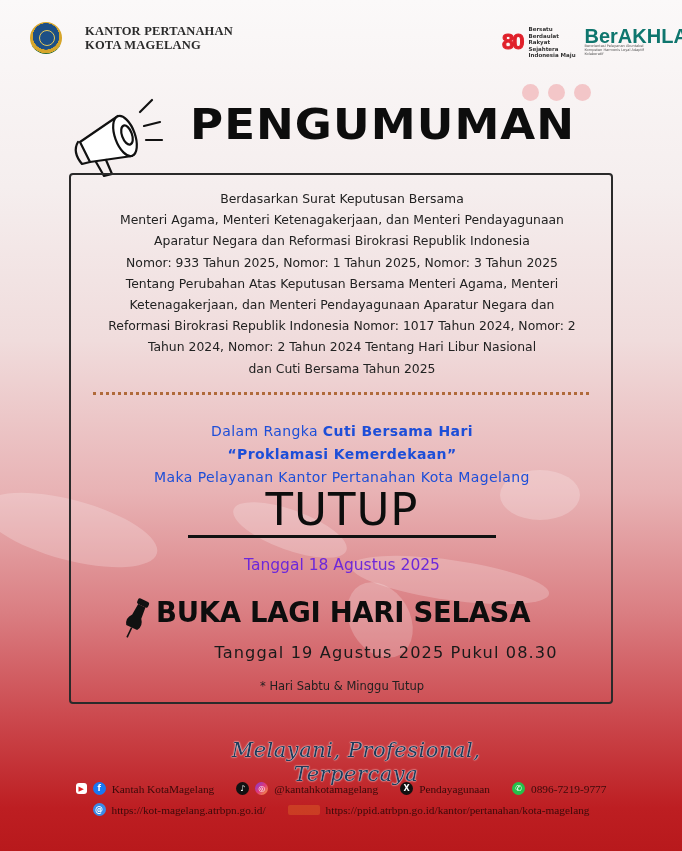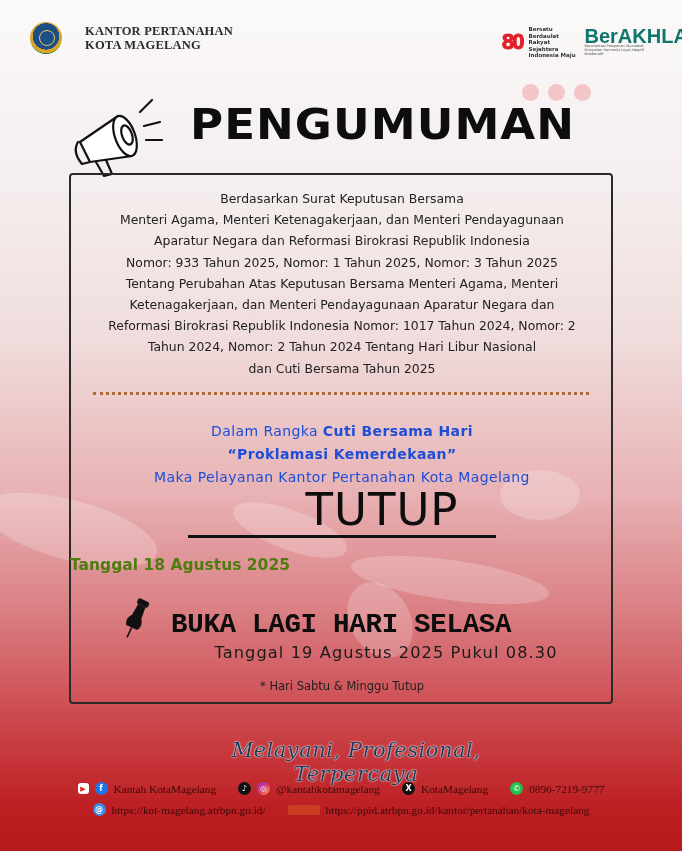--- a/index.html
+++ b/index.html
@@ -26,24 +26,24 @@
   
   .megaphone { position:absolute; left:70px; top:90px; width:100px; height:90px; }
   .title { position:absolute; left:190px; top:98px; font-family:"DejaVu Sans", sans-serif; font-weight:bold; font-size:43px; letter-spacing:1px; color:#0d0d0d; margin:0; line-height:52px; transform:scaleX(1.05); transform-origin:left; }
   
   .box { position:absolute; left:69px; top:173px; width:544px; height:531px; border:2px solid #2a2a2a; border-radius:4px; box-sizing:border-box; }
   .basis { position:absolute; left:70px; top:188px; width:544px; text-align:center; font-size:12.4px; line-height:21.2px; color:#222; }
   .basis div { white-space:nowrap; }
   .dotted { position:absolute; left:93px; top:392px; width:496px; border-top:3px dotted #b06a3a; }
   .context { position:absolute; left:70px; top:408px; width:544px; text-align:center; font-size:14px; line-height:23px; color:#1d4ed8; letter-spacing:0.4px;margin-top:12px; }
   .context b { font-weight:bold; }
-  .tutup { position:absolute; left:70px; top:484px; width:544px; text-align:center; font-size:45px; line-height:52px; font-weight:normal; color:#0d0d0d; letter-spacing:1px;padding-left:40px; }
+  .tutup { position:absolute; left:70px; top:484px; width:544px; text-align:center; font-size:45px; line-height:52px; font-weight:normal; color:#0d0d0d; letter-spacing:1px; }
   .tutup-line { position:absolute; left:188px; top:535px; width:308px; height:3px; background:#111; }
-  .tutup-date { position:absolute; left:70px; top:556px; width:544px; font-size:15.5px; color:#4d7c0f;font-weight:bold; }
-  .reopen { position:absolute; left:118px; top:596px; display:flex; align-items:flex-end; gap:19px;font-family:Liberation Mono, monospace; }
+  .tutup-date { position:absolute; left:70px; top:556px; width:544px; text-align:center; font-size:15.5px; color:#6d28d9; }
+  .reopen { position:absolute; left:118px; top:596px; display:flex; align-items:flex-start; gap:4px; }
   .pin { width:34px; height:44px; }
   .reopen-text { font-weight:bold; font-size:27.5px; color:#0d0d0d; letter-spacing:-0.3px; }
   .reopen-date { position:absolute; left:70px; top:643px; width:544px; text-align:center; font-size:16.2px; letter-spacing:1.1px; color:#1a1a1a;padding-left:44px; }
   .note { position:absolute; left:70px; top:679px; width:544px; text-align:center; font-size:11.5px; color:#1f1f1f; }
   
   .tagline { position:absolute; left:170px; top:738px; width:372px; text-align:center; font-family:"DejaVu Serif", serif; font-style:italic; font-size:21px; color:#1e3a5a; letter-spacing:0.5px; text-shadow: 0 0 2px #fff, 0 0 1px #fff; }
   .social-row { position:absolute; left:0; width:682px; display:flex; justify-content:center; align-items:center; gap:6px; font-family:"Liberation Serif", serif; font-size:11.3px; color:#3a0a0a; }
   .row1 { top:782px; }
   .row2 { top:803px; }
   .ico { width:13px; height:13px; border-radius:50%; display:inline-flex; align-items:center; justify-content:center; font-family:"DejaVu Sans", sans-serif; font-size:8px; color:#fff; font-weight:bold; }
@@ -145,21 +145,21 @@
 <div class="social-row row1">
   <span class="ico yt">▶</span>
   <span class="ico fb">f</span>
   <span>Kantah KotaMagelang</span>
   <span class="gap"></span>
   <span class="ico tt">♪</span>
   <span class="ico ig">◎</span>
   <span>@kantahkotamagelang</span>
   <span class="gap"></span>
   <span class="ico xx">X</span>
-  <span>KotaMagelang</span>
+  <span>Pendayagunaan</span>
   <span class="gap"></span>
   <span class="ico wa">✆</span>
   <span>0896-7219-9777</span>
 </div>
 
 <div class="social-row row2">
   <span class="ico web">@</span>
   <span>https://kot-magelang.atrbpn.go.id/</span>
   <span class="gap"></span>
   <span class="ppid"></span>

